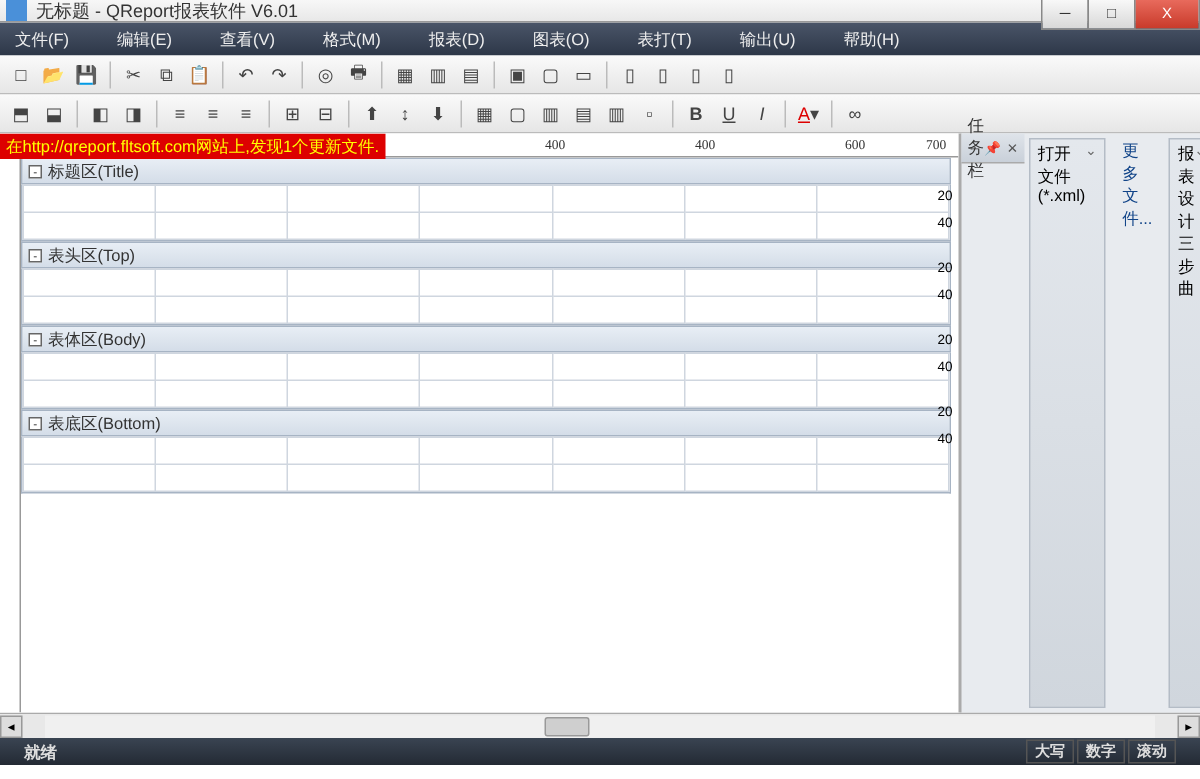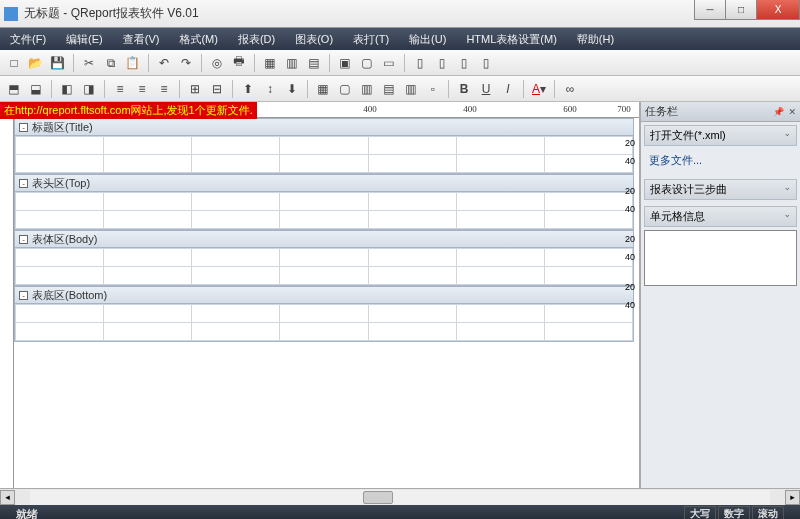--- a/index.html
+++ b/index.html
@@ -1,27 +1,27 @@
 <!DOCTYPE html>
 <html><head>
 <meta charset="utf-8">
 <style>
 * { margin: 0; padding: 0; box-sizing: border-box; font-family: "Microsoft YaHei", Arial, sans-serif; }
 body { width: 800px; height: 519px; background: #fff; overflow: hidden; font-size: 11px; }
 
 
-.titlebar { height: 28px; background: linear-gradient(#f7f7f7,#e8e8e8); border-bottom: 1px solid #999; display: flex; align-items: center; padding: 0 4px; position: relative; }
+.titlebar { height: 15px; background: linear-gradient(#f7f7f7,#e8e8e8); border-bottom: 1px solid #999; display: flex; align-items: center; padding: 0 4px; position: relative; }
 .titlebar .ico { width:14px; height:14px; background:#4a90d9; margin-right:6px; }
 .titlebar .title { color:#333; font-size:12px; }
 .win-btns { position:absolute; right:0; top:0; display:flex; }
 .win-btn { width:32px; height:20px; display:flex; align-items:center; justify-content:center; border:1px solid #888; border-top:none; background:linear-gradient(#f8f8f8,#d8d8d8); margin-left:-1px; font-size:10px; color:#333; }
 .win-btn.close { background:linear-gradient(#e86a5c,#c83a2a); color:#fff; width:44px; }
 
 
-.menubar { height:22px; background:linear-gradient(#4a5568,#2d3748); display:flex; align-items:center; padding:0 4px; gap:8px; }
+.menubar { height:22px; background:linear-gradient(#4a5568,#2d3748); display:flex; align-items:center; padding:0 4px; gap:20px; }
 .menu-item { color:#eee; padding:2px 6px; font-size:11px; cursor:default; }
 
 
 .toolbar { height:26px; background:linear-gradient(#fafafa,#e6e6e6); border-bottom:1px solid #bbb; display:flex; align-items:center; padding:0 4px; gap:2px; }
 .tbtn { width:20px; height:20px; border:1px solid transparent; display:flex; align-items:center; justify-content:center; font-size:12px; color:#444; }
 .tsep { width:1px; height:18px; background:#bbb; margin:0 3px; }
 .tbtn.bold { font-weight:bold; }
 .tbtn.ital { font-style:italic; }
 
 
@@ -33,21 +33,21 @@
 .ruler-v { position:absolute; top:16px; left:0; width:14px; bottom:0; background:#fff; border-right:1px solid #999; z-index:3; }
 .canvas { position:absolute; top:16px; left:14px; right:0; bottom:0; overflow:auto; }
 .sections { width:620px; }
 .sect-hdr { height:18px; background:linear-gradient(#e8eef5,#d4dde8); border:1px solid #a7b4c4; display:flex; align-items:center; padding-left:4px; font-size:11px; color:#333; gap:4px; }
 .sect-hdr .tog { width:9px; height:9px; border:1px solid #666; font-size:8px; line-height:7px; text-align:center; background:#fff; }
 .sect-body { border:1px solid #a7b4c4; border-top:none; }
 .sect-body table { width:100%; border-collapse:collapse; }
 .sect-body td { border:1px solid #cfd6df; height:18px; background:#fff; }
 
 
-.taskpane { width:160px; background:#e8ebef; border-left:1px solid #aaa; display:flex; flex-direction:column; }
+.taskpane { width:160px; background:#e8ebef; border-left:1px solid #aaa; display:flex; flex-direction:row; }
 .tp-title { height:20px; background:linear-gradient(#dfe4ea,#c9d0d9); border-bottom:1px solid #aaa; display:flex; align-items:center; justify-content:space-between; padding:0 4px; font-size:11px; color:#333; }
 .tp-title .xs { display:flex; gap:4px; font-size:9px; color:#555; }
 .tp-sect-h { background:linear-gradient(#e4e8ed,#d0d6dd); border:1px solid #b4bcc6; margin:3px; padding:2px 5px; font-size:11px; display:flex; justify-content:space-between; align-items:flex-start; }
 .tp-sect-h .chev { font-size:9px; color:#666; }
 .tp-body { padding:2px 8px 6px 8px; }
 .tp-item { font-size:11px; color:#114488; padding:2px 0; cursor:default; }
 .cell-info { margin:0 3px 3px 3px; border:1px solid #888; background:#fff; height:56px; }
 
 
 .hscroll { height:17px; background:#e8e8e8; border-top:1px solid #aaa; display:flex; align-items:center; }
@@ -75,21 +75,20 @@
 
 <div class="menubar">
   <div class="menu-item">文件(F)</div>
   <div class="menu-item">编辑(E)</div>
   <div class="menu-item">查看(V)</div>
   <div class="menu-item">格式(M)</div>
   <div class="menu-item">报表(D)</div>
   <div class="menu-item">图表(O)</div>
   <div class="menu-item">表打(T)</div>
   <div class="menu-item">输出(U)</div>
-  <div class="menu-item">HTML表格设置(M)</div>
   <div class="menu-item">帮助(H)</div>
 </div>
 
 <div class="toolbar">
   <div class="tbtn">□</div>
   <div class="tbtn">📂</div>
   <div class="tbtn">💾</div>
   <div class="tsep"></div>
   <div class="tbtn">✂</div>
   <div class="tbtn">⧉</div>

